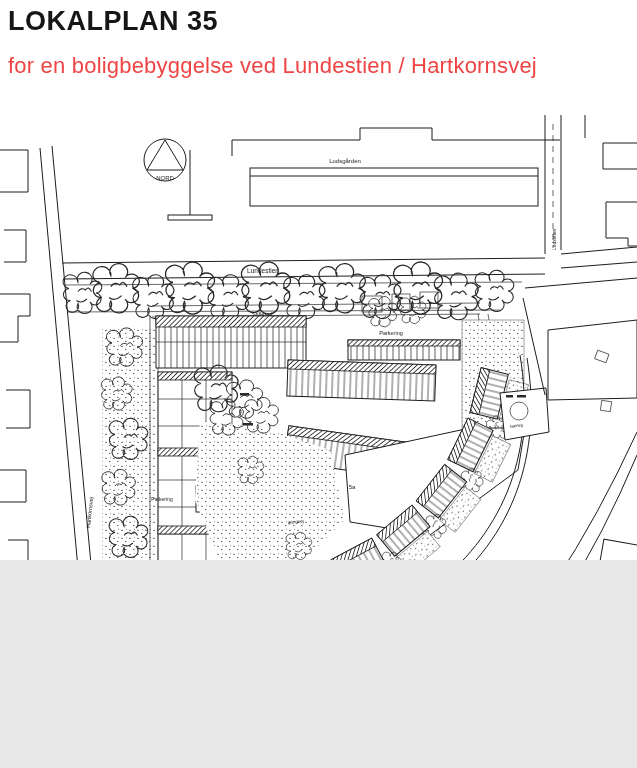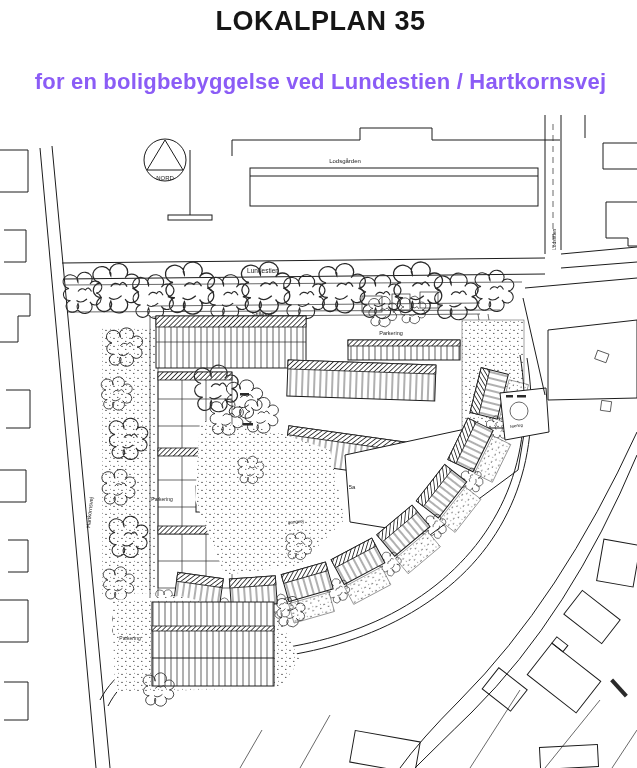--- a/index.html
+++ b/index.html
@@ -1,20 +1,20 @@
 <!DOCTYPE html>
 <html><head>
 <meta charset="utf-8">
 <style>
   html,body{margin:0;padding:0;background:#e8e8e8;}
-  .page{position:relative;width:637px;height:768px;background:#ffffff;overflow:hidden;
-        font-family:"Liberation Sans",sans-serif;color:#1c1c1c;text-align:center;}
+  .page{position:relative;width:637px;height:560px;background:#ffffff;overflow:hidden;
+        font-family:"Liberation Sans",sans-serif;color:#1c1c1c;}
   .hdr{position:absolute;left:8px;top:6px;width:625px;}
   .title{font-size:27px;font-weight:700;letter-spacing:.5px;color:#161616;}
-  .subtitle{font-size:22px;font-weight:700;letter-spacing:.2px;margin-top:32px;color:#8b5cf6;white-space:nowrap;}
+  .subtitle{font-size:22px;font-weight:400;letter-spacing:.2px;margin-top:16px;color:#ef4444;white-space:nowrap;}
   svg{position:absolute;left:0;top:0;}
   .ln{fill:none;stroke:#1c1c1c;stroke-width:1;}
   .thin{fill:none;stroke:#2a2a2a;stroke-width:.7;}
   .wh{fill:#ffffff;stroke:#1c1c1c;stroke-width:1;}
   .ridge{fill:url(#ridge);stroke:#1c1c1c;stroke-width:1;}
   .hatch{fill:url(#hatch);stroke:#1c1c1c;stroke-width:.8;}
   .dots{fill:url(#dots);stroke:none;}
   .dotsb{fill:url(#dots);stroke:#444;stroke-width:.5;}
   .lbl{fill:#1c1c1c;stroke:none;font-family:"Liberation Sans",sans-serif;}
   .smudge{fill:#2a2a2a;stroke:none;}

